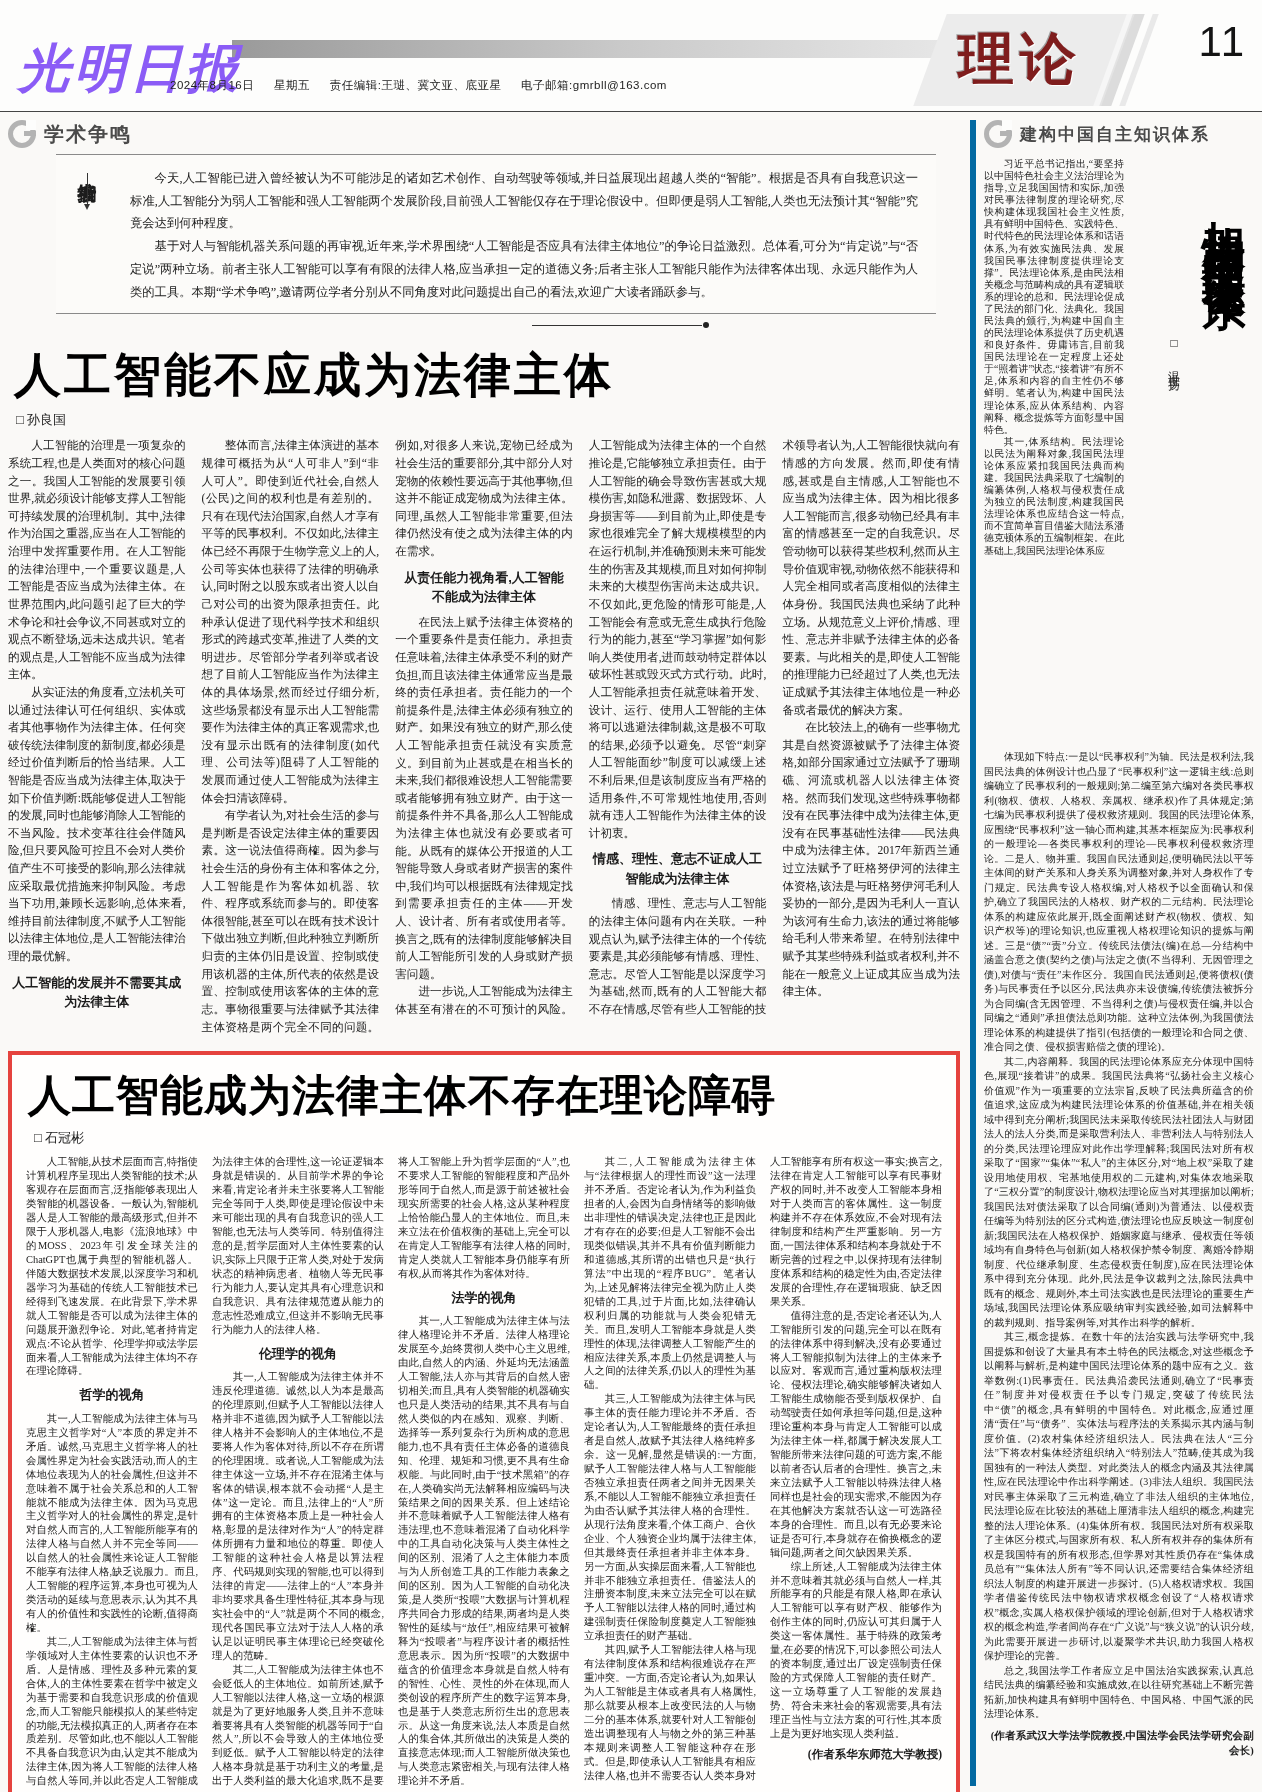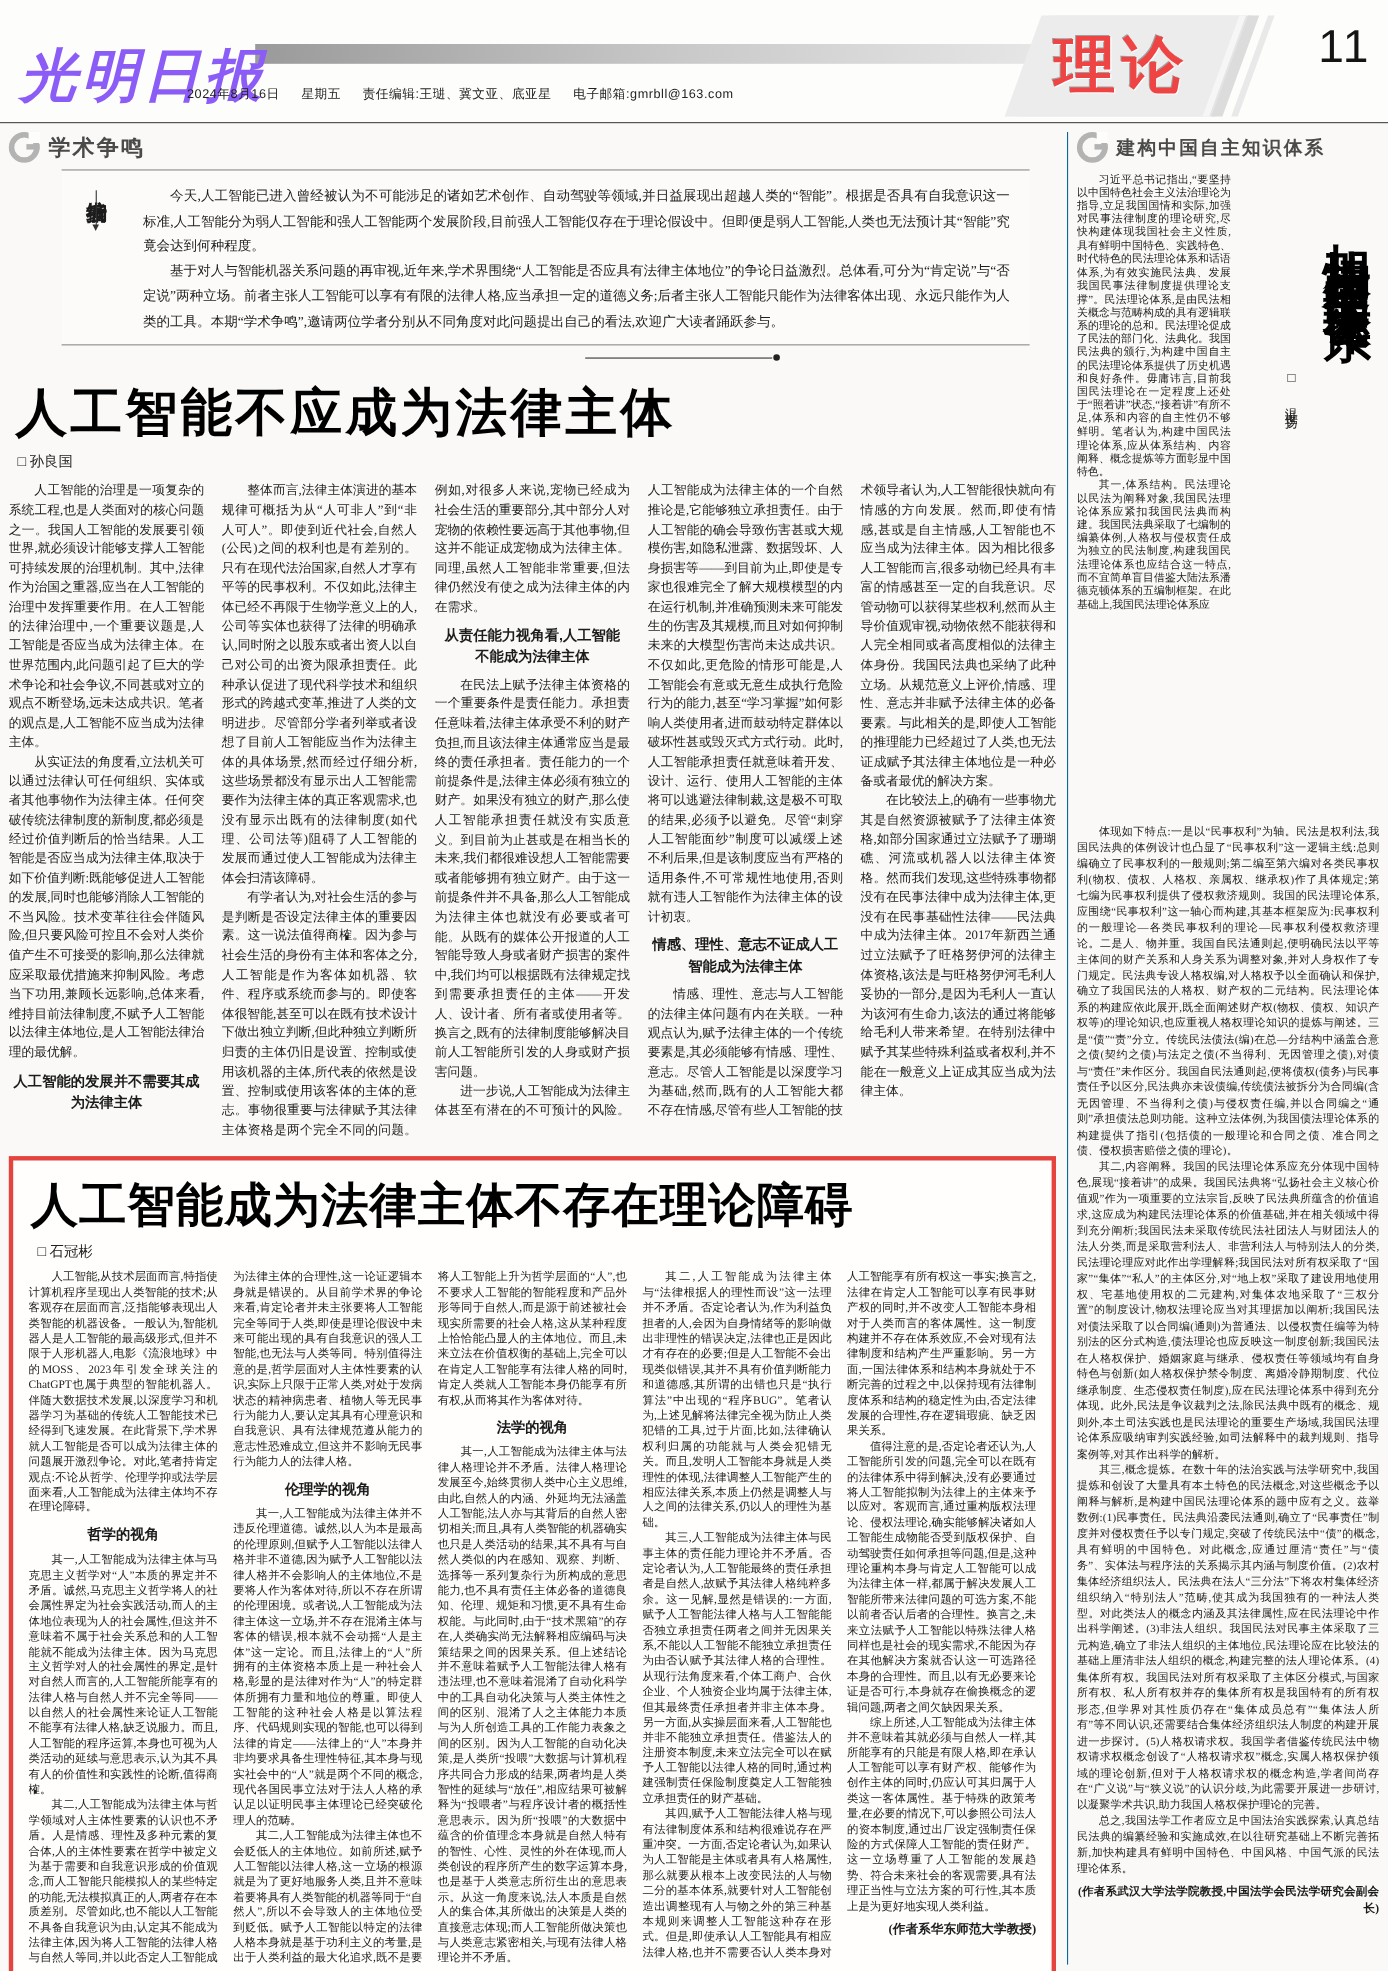--- a/index.html
+++ b/index.html
@@ -13,29 +13,29 @@
             font-style:italic;letter-spacing:4px;color:#8b5cf6;
             font-family:"DejaVu Serif","Liberation Serif",serif;text-align:center;}
   .dateline{position:absolute;top:78px;left:170px;font-size:11.5px;color:#222;
             font-family:"Liberation Sans",sans-serif;letter-spacing:.5px;white-space:nowrap;}
   .dateline span{margin-right:16px;}
   .badge-wrap{position:absolute;top:14px;right:82px;width:250px;height:92px;}
   .badge-bg{position:absolute;top:0;left:0;width:180px;height:92px;background:#ececec;
             transform:skewX(-20deg);box-shadow:6px 0 0 #f6f6f6,12px 0 0 #e4e4e4;}
   .badge-stripe{position:absolute;top:0;left:188px;width:10px;height:92px;background:#dcdcdc;transform:skewX(-20deg);}
   .badge-stripe2{position:absolute;top:0;left:206px;width:6px;height:92px;background:#e9e9e9;transform:skewX(-20deg);}
-  .section-big{position:absolute;top:8px;left:28px;font-size:56px;font-weight:900;color:#ef4444;
+  .section-big{position:absolute;top:8px;left:28px;font-size:56px;font-weight:900;color:#7f1d1d;
                letter-spacing:6px;text-shadow:1px 1px 0 #fff,-1px -1px 0 #9f9f9f;}
   .pagenum{position:absolute;top:18px;right:16px;font-size:42px;color:#141414;
            font-family:"Liberation Sans",sans-serif;font-weight:400;letter-spacing:2px;}
   .header-rule{position:absolute;top:111px;left:0;width:1262px;height:1px;background:#444;}
   
   .left-zone{position:absolute;top:120px;left:8px;width:952px;height:1666px;}
   .right-zone{position:absolute;top:120px;left:970px;width:284px;height:1666px;
-              border-left:1px solid #0369a1;padding-left:8px;box-sizing:border-box;overflow:hidden;}
+              border-left:6px solid #0369a1;padding-left:8px;box-sizing:border-box;overflow:hidden;}
   
   .sec-head{display:flex;align-items:center;gap:8px;font-weight:900;color:#4a4a4a;
             font-family:"Liberation Sans",sans-serif;}
   .glogo{width:18px;height:18px;border:5px solid #b3b3b3;border-radius:50%;position:relative;flex:0 0 auto;}
   .glogo::before{content:'';position:absolute;right:-5px;top:-5px;width:10px;height:10px;background:#fdfdfc;}
   .glogo::after{content:'';position:absolute;right:-5px;top:6px;width:12px;height:5px;background:#b3b3b3;}
   .sec-head .t{font-size:20px;letter-spacing:2px;}
   
   .ednote{margin:6px 0 0 48px;width:880px;border:1.5px solid #8a8a8a;border-left:none;border-right:none;
           display:flex;gap:26px;padding:12px 18px 10px 14px;box-sizing:border-box;background:#fcfbf9;}

